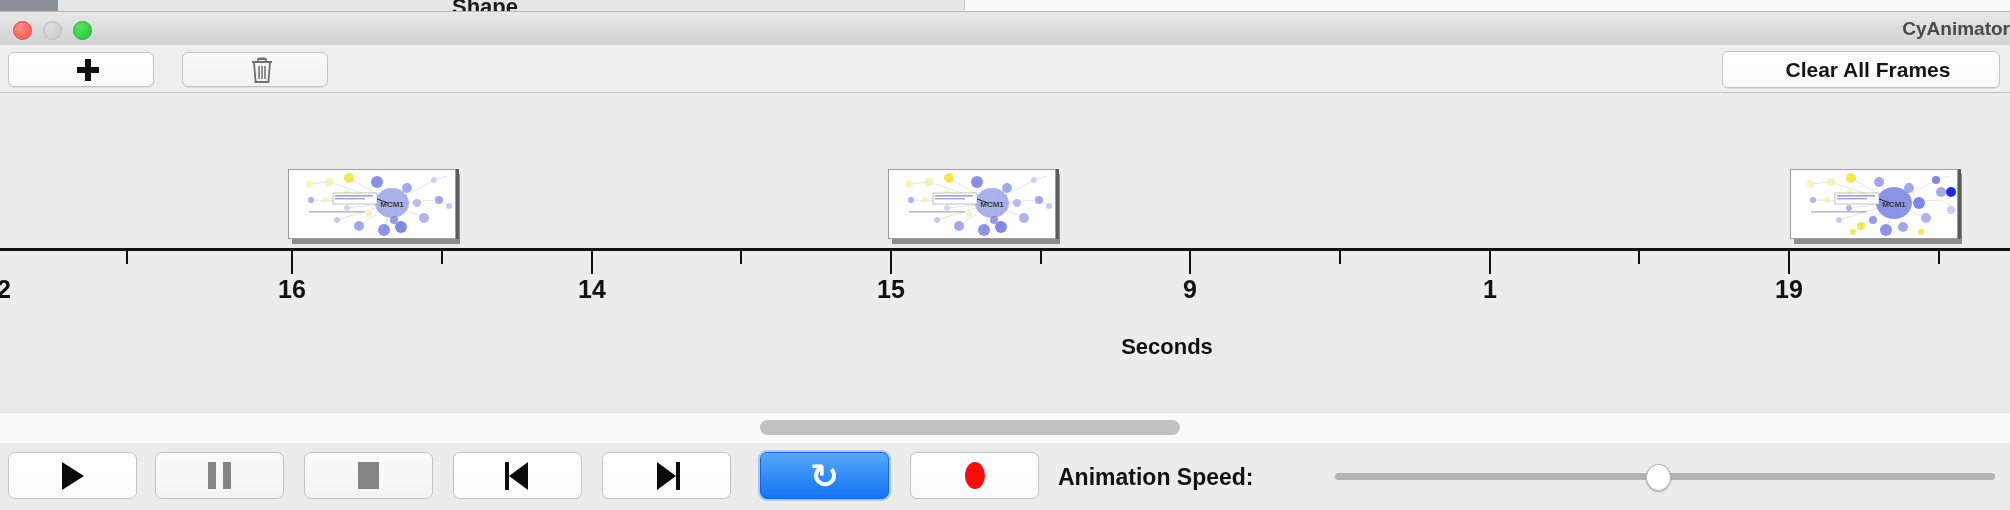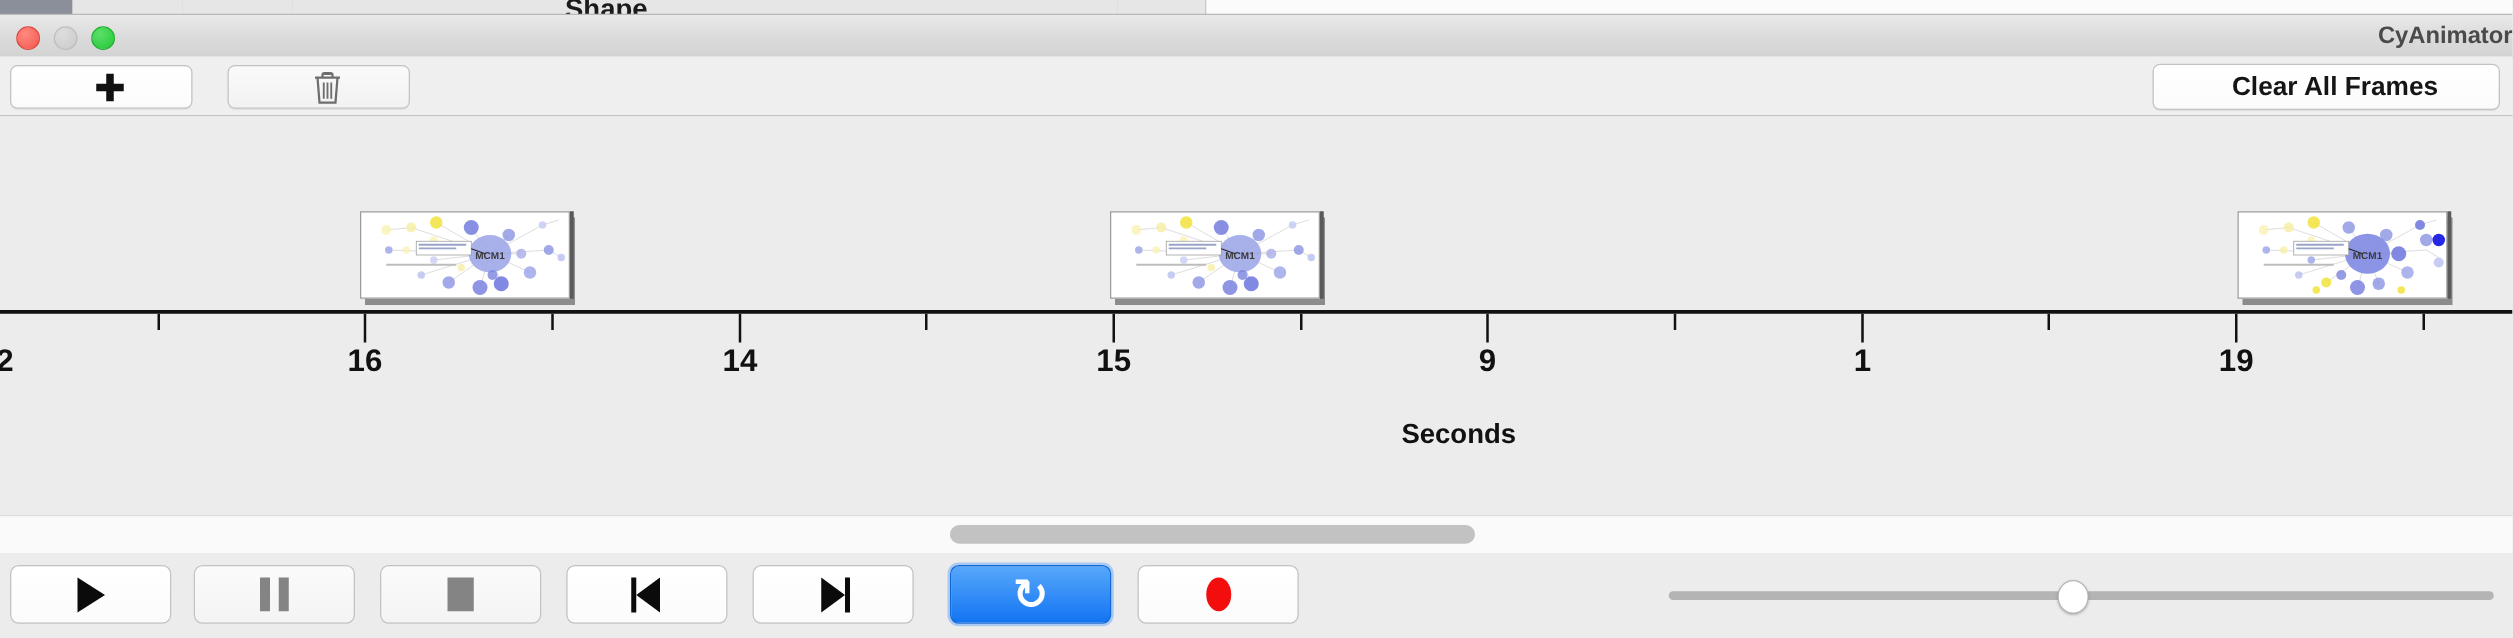--- a/index.html
+++ b/index.html
@@ -348,18 +348,19 @@
     <div class="cbtn" style="left:602px;width:127px;">
       <span class="ic-next"></span>
     </div>
     <div class="cbtn on" style="left:760px;width:127px;">
       <span class="ic-loop">↻</span>
     </div>
     <div class="cbtn" style="left:910px;width:127px;">
       <span class="ic-rec"></span>
     </div>
 
+    <div class="speed-label" style="left:1058px;">Animation Speed:</div>
     <div class="slider" style="left:1335px;width:660px;">
       <div class="sthumb" style="left:311px;"></div>
     </div>
   </div>
 
 </div>
 
 </body></html>

